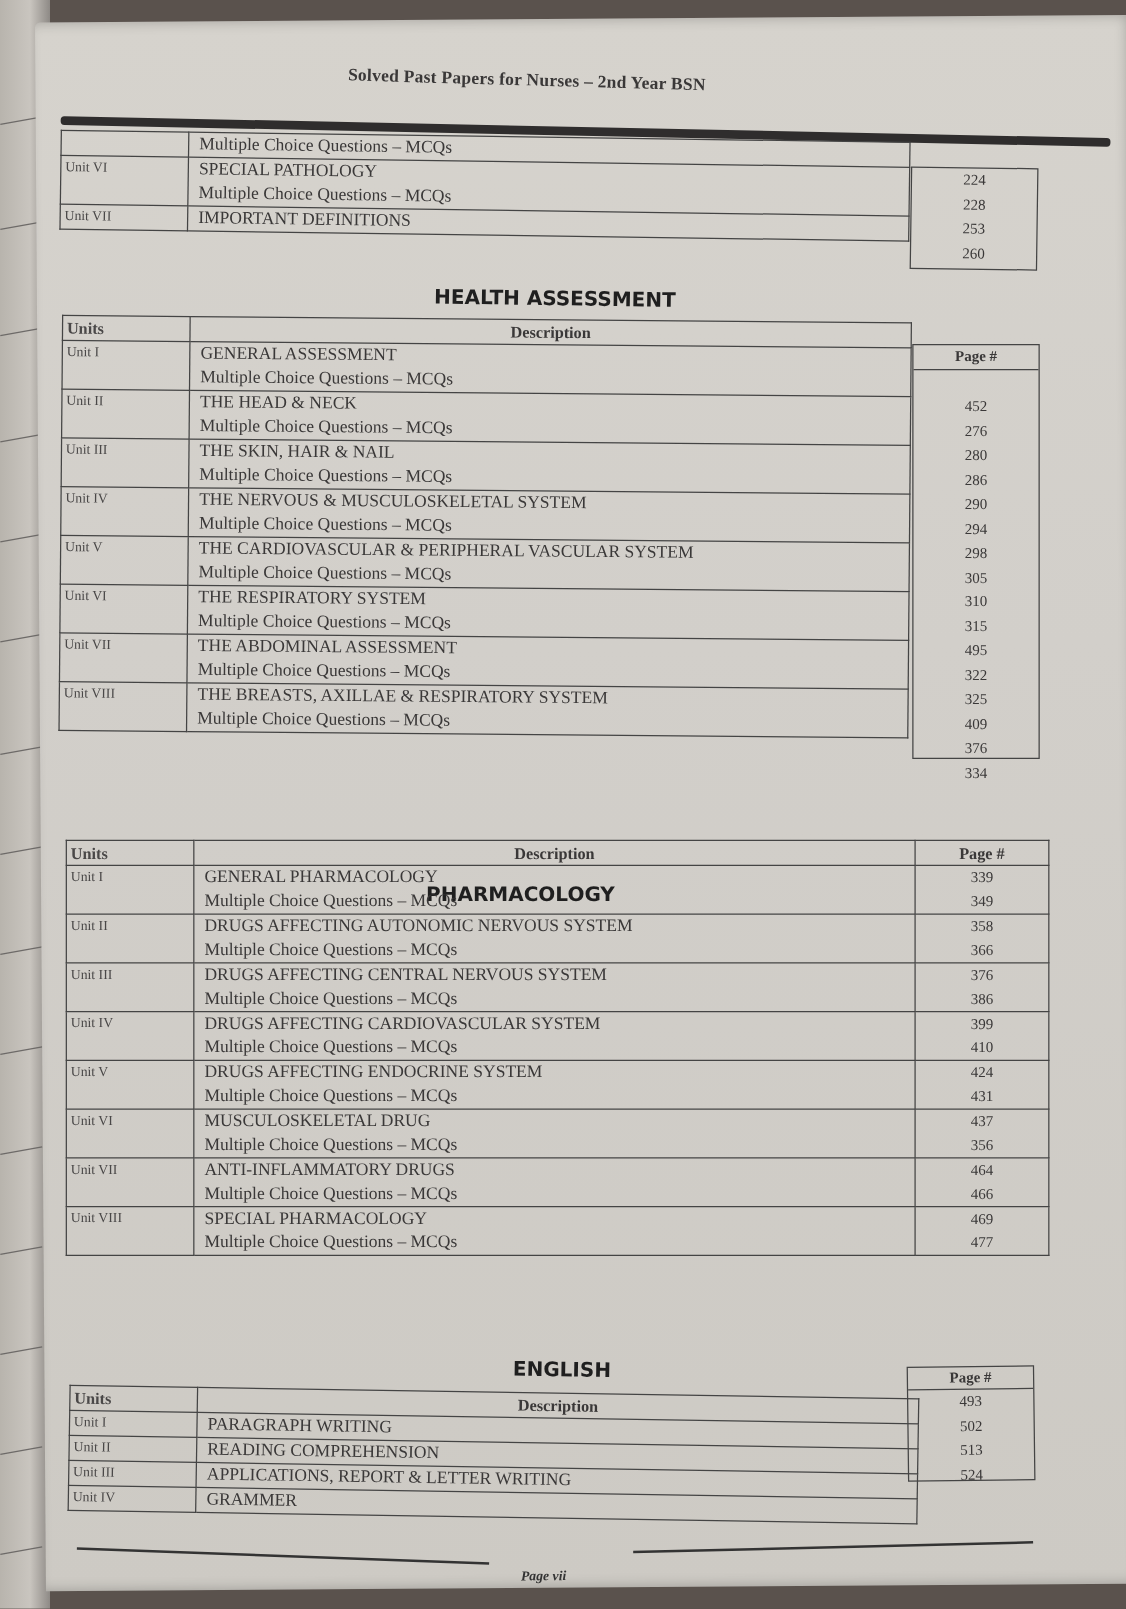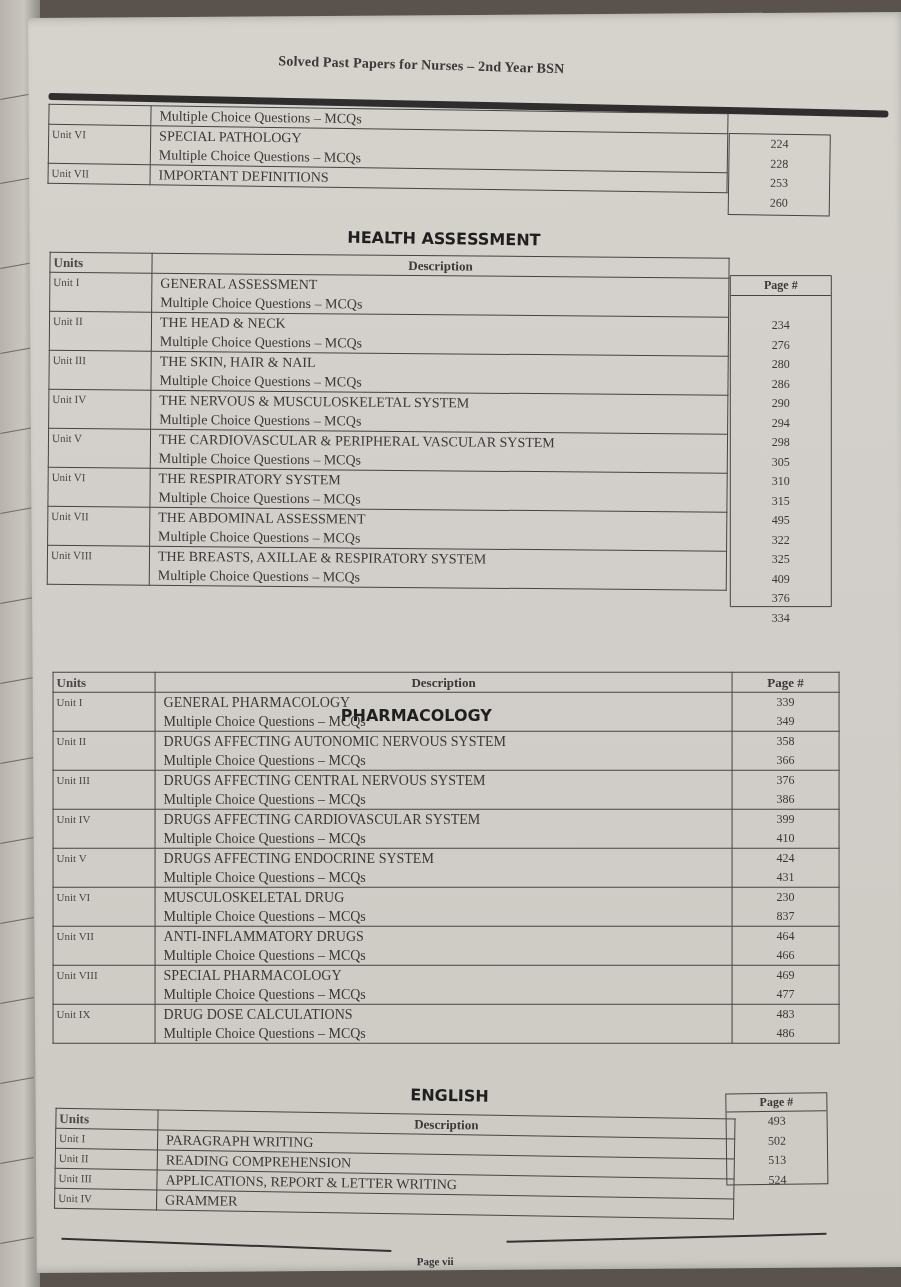--- a/index.html
+++ b/index.html
@@ -41,21 +41,21 @@
   }
   table.toc td, table.toc th {
     border:1.5px solid #444; padding:0 8px; vertical-align:top; line-height:19px;
   }
   table.toc th { font-weight:bold; font-size:13px; }
   .unit { width:90px; font-size:11px; color:#4a4848; padding-left:3px !important; }
   .desc { width:560px; }
   .pg { width:90px; text-align:center; font-size:12px; }
   .desc div { white-space:nowrap; }
   .footer {
-    position:absolute; left:380px; top:1240px; font-size:11px; font-weight:bold; color:#333;
+    position:absolute; left:380px; top:1240px; font-size:11px; font-weight:bold; color:#333;font-style:italic;
   }
   .footer-rule-l, .footer-rule-r {
     position:absolute; height:1.5px; background:#333;
   }
   .tilt-a { transform:rotate(1.2deg); transform-origin:left top; }
   .tilt-b { transform:rotate(0.9deg); transform-origin:left top; }
   .tilt-c { transform:rotate(0.4deg); transform-origin:left top; }
   .tilt-d { transform:rotate(1.3deg); transform-origin:left top; }
   .pagecol {
     position:absolute; font-size:12px; text-align:center; width:100px;
@@ -186,21 +186,21 @@
           <td class="desc">
             <div>THE BREASTS, AXILLAE &amp; RESPIRATORY SYSTEM</div>
             <div>Multiple Choice Questions – MCQs</div>
           </td>
         </tr>
       </tbody>
   </table>
   <div class="pagebox tilt-c" style="left:700px; top:262px; width:100px; height:330px;">
     <div style="font-size:12px; font-weight:bold; text-align:center; border-bottom:1.5px solid #444; height:19px; line-height:19px;">Page #</div>
     <div class="pagecol" id="ha-pages" style="left:0; top:20px; position:relative;">
-        <div>234</div>
+        <div>452</div>
         <div>276</div>
         <div>280</div>
         <div>286</div>
         <div>290</div>
         <div>294</div>
         <div>298</div>
         <div>305</div>
         <div>310</div>
         <div>315</div>
         <div>495</div>
@@ -277,22 +277,22 @@
             <div>431</div>
           </td>
         </tr>
         <tr>
           <td class="unit">Unit VI</td>
           <td class="desc">
             <div>MUSCULOSKELETAL DRUG</div>
             <div>Multiple Choice Questions – MCQs</div>
           </td>
           <td class="pg">
-            <div>230</div>
-            <div>837</div>
+            <div>437</div>
+            <div>356</div>
           </td>
         </tr>
         <tr>
           <td class="unit">Unit VII</td>
           <td class="desc">
             <div>ANTI-INFLAMMATORY DRUGS</div>
             <div>Multiple Choice Questions – MCQs</div>
           </td>
           <td class="pg">
             <div>464</div>
@@ -301,31 +301,20 @@
         </tr>
         <tr>
           <td class="unit">Unit VIII</td>
           <td class="desc">
             <div>SPECIAL PHARMACOLOGY</div>
             <div>Multiple Choice Questions – MCQs</div>
           </td>
           <td class="pg">
             <div>469</div>
             <div>477</div>
-          </td>
-        </tr>
-        <tr>
-          <td class="unit">Unit IX</td>
-          <td class="desc">
-            <div>DRUG DOSE CALCULATIONS</div>
-            <div>Multiple Choice Questions – MCQs</div>
-          </td>
-          <td class="pg">
-            <div>483</div>
-            <div>486</div>
           </td>
         </tr>
       </tbody>
   </table>
 
   <div class="section-title tilt-d" style="left:375px; top:1070px;">ENGLISH</div>
   <table class="toc tilt-d" style="left:20px; top:1090px;">
     <thead>
       <tr>
         <th class="unit" style="text-align:left">Units</th>

